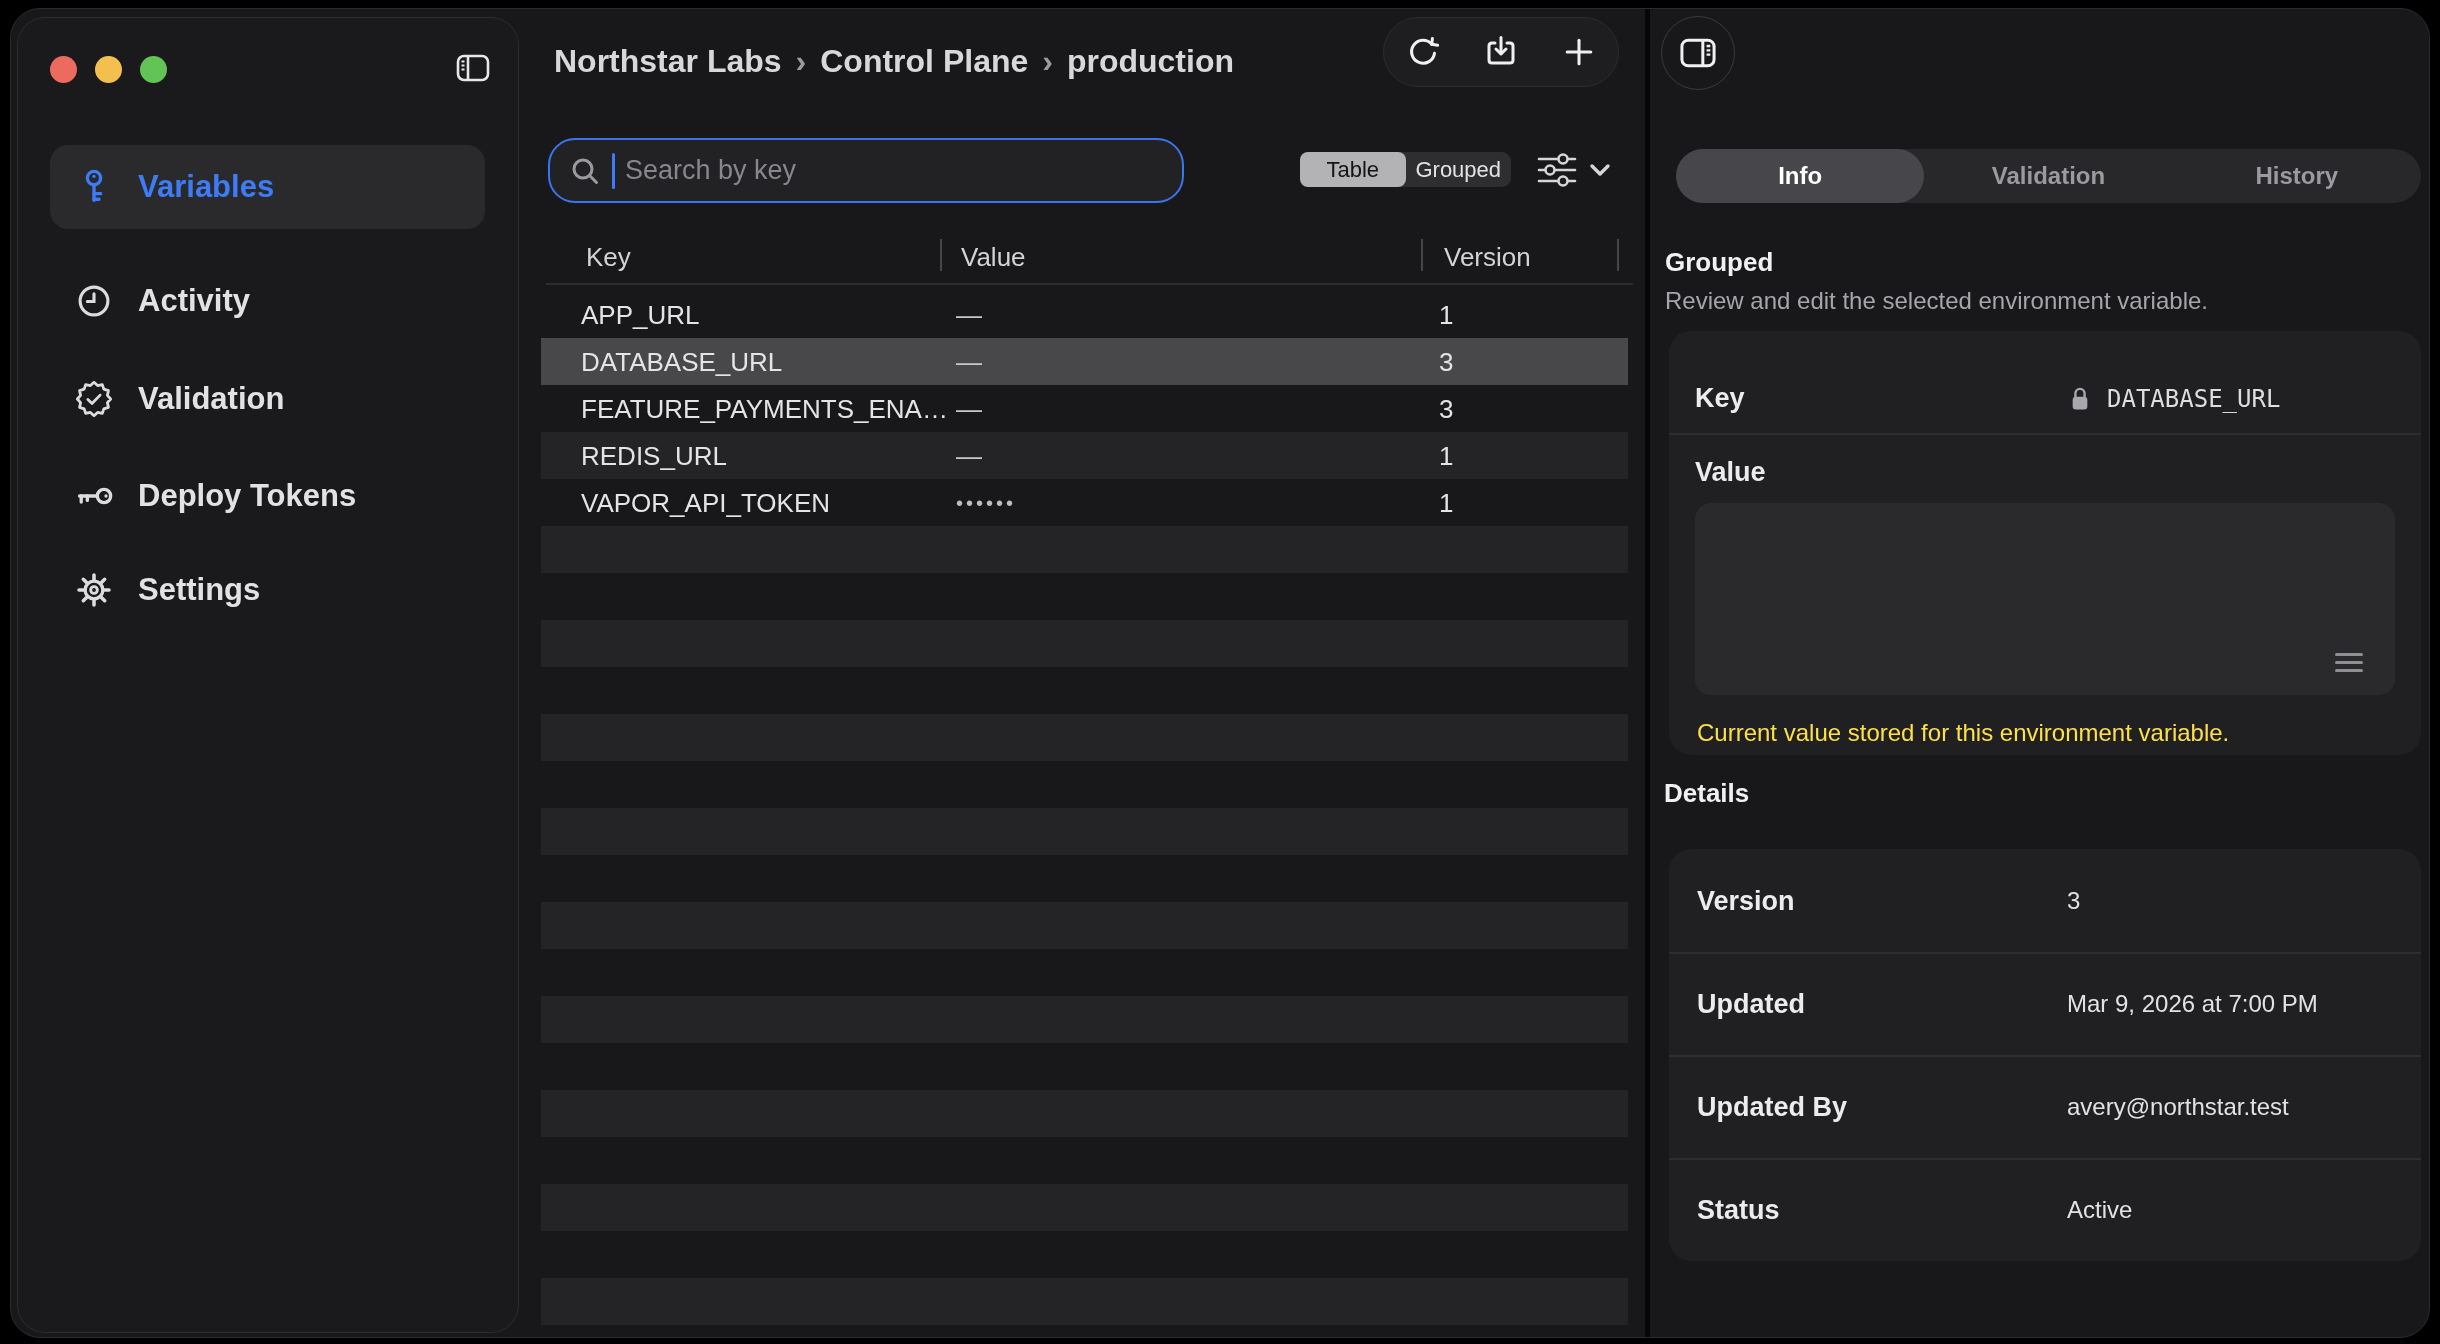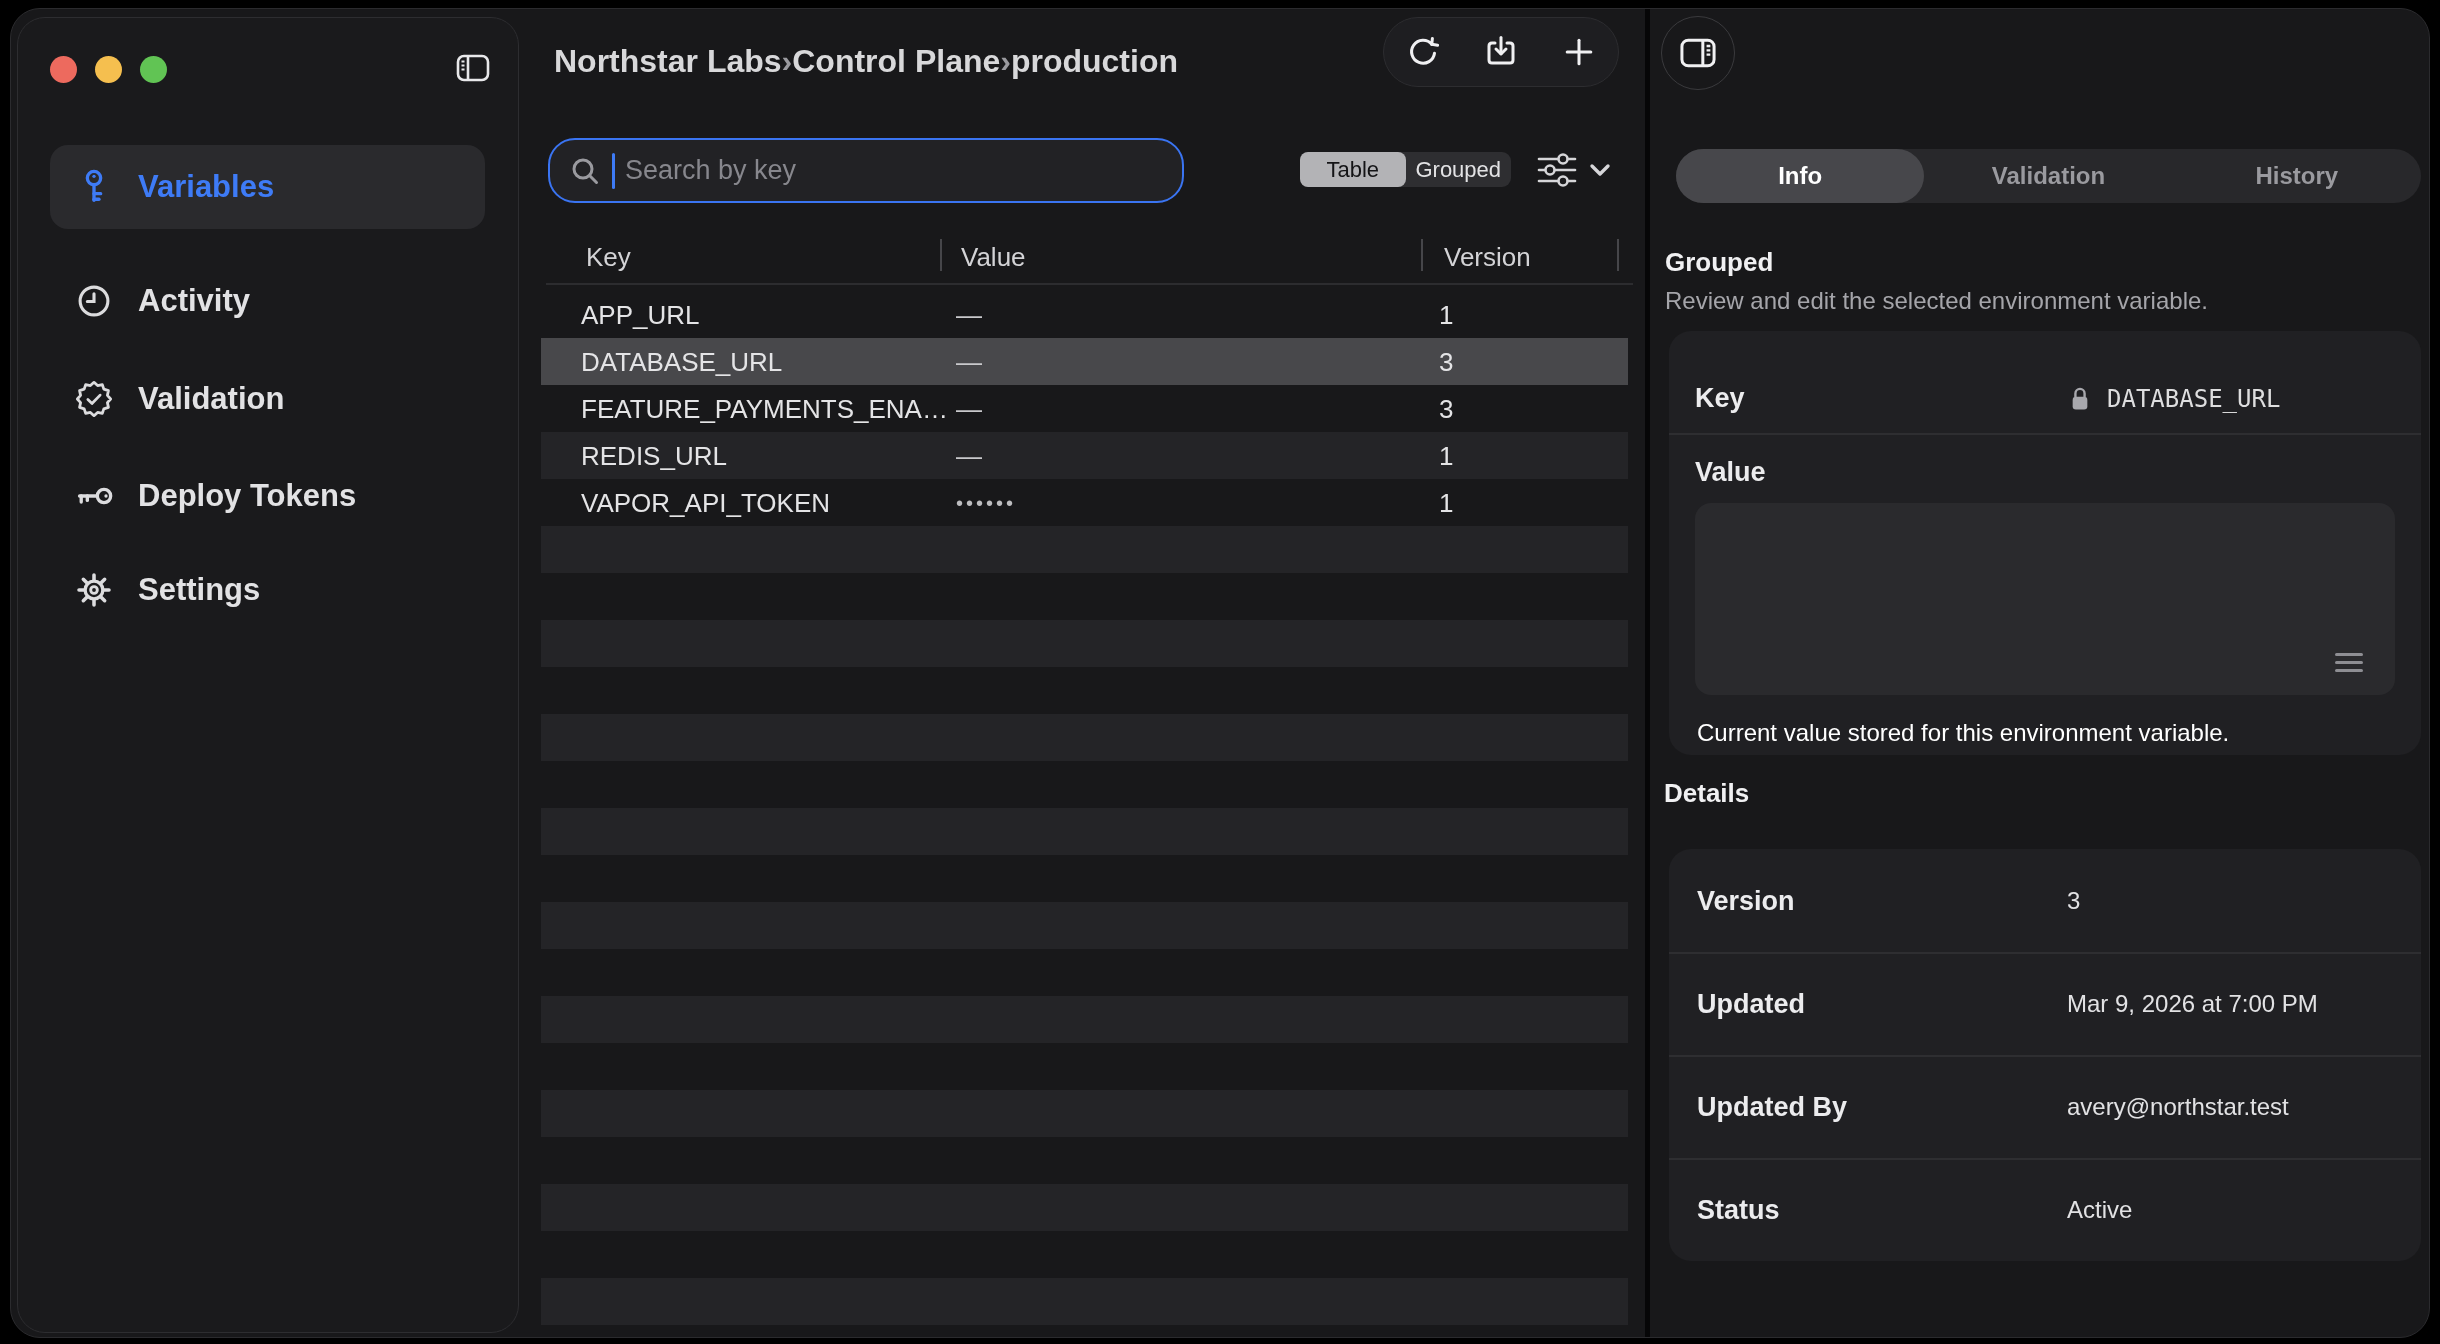--- a/index.html
+++ b/index.html
@@ -22,21 +22,21 @@
   .abs{position:absolute;}
 
   
   .sidebar-card{position:absolute;left:6px;top:8px;width:502px;height:1316px;background:var(--sidebar-bg);border:1px solid #2d2d30;border-radius:28px;}
   .tl{position:absolute;top:38px;width:27px;height:27px;border-radius:50%;}
   .nav-item{position:absolute;left:32px;width:435px;height:84px;display:flex;align-items:center;gap:22px;padding-left:22px;border-radius:18px;color:#e2e2e4;font-size:31px;font-weight:600;}
   .nav-item.sel{background:#2a2a2d;color:var(--accent);}
   .nav-icon{width:44px;display:flex;justify-content:center;}
 
   
-  .breadcrumb{position:absolute;left:543px;top:34px;font-size:32px;font-weight:700;color:#d8d8da;display:flex;align-items:flex-end;}
+  .breadcrumb{position:absolute;left:543px;top:34px;font-size:32px;font-weight:700;color:#d8d8da;display:flex;gap:14px;align-items:flex-end;}
   .crumb-sep{color:#9a9a9f;font-weight:600;}
   .toolbar{position:absolute;left:1372px;top:8px;width:236px;height:70px;border:1px solid #2d2d30;background:#1e1e21;border-radius:35px;display:flex;align-items:center;justify-content:space-around;}
   .tool-btn{width:60px;height:60px;display:flex;align-items:center;justify-content:center;border-radius:30px;}
 
   
   .search{position:absolute;left:537px;top:129px;width:636px;height:65px;background:#222225;border:2.5px solid #3a74f2;border-radius:27px;display:flex;align-items:center;padding:0 18px;gap:10px;}
   .search .ph{font-size:27px;color:#87878d;}
   .caret{width:3px;height:36px;background:var(--accent);border-radius:2px;}
   .seg{position:absolute;left:1289px;top:143px;width:211px;height:35px;background:#2e2e31;border-radius:9px;display:flex;}
   .seg-opt{flex:1;display:flex;align-items:center;justify-content:center;font-size:22px;font-weight:500;color:#e3e3e5;border-radius:8px;}
@@ -70,21 +70,21 @@
   .sec-desc{position:absolute;font-size:24px;color:#a5a5aa;}
   .card{position:absolute;left:1658px;width:752px;background:var(--card-bg);border-radius:22px;}
   .card1{top:322px;height:424px;}
   .card2{top:840px;height:412px;}
   .fieldlab{font-size:27px;font-weight:700;color:#ececee;}
   .card-div{position:absolute;left:0;width:752px;height:2px;background:var(--line);}
   .keyval{position:absolute;left:400px;display:flex;align-items:center;gap:16px;font-family:"DejaVu Sans Mono","Liberation Mono",monospace;font-size:24px;font-weight:500;color:#dededf;}
   .value-area{position:absolute;left:26px;top:172px;width:700px;height:192px;background:#2a2a2d;border:none;border-radius:16px;resize:none;outline:none;color:var(--txt);font-size:24px;padding:14px 18px;font-family:"DejaVu Sans Mono",monospace;}
   .grab{position:absolute;left:666px;top:322px;width:28px;display:flex;flex-direction:column;gap:5px;}
   .grab span{height:3px;background:#8e8e93;border-radius:2px;}
-  .helper{position:absolute;left:28px;top:388px;font-size:24px;color:#ffffff;}
+  .helper{position:absolute;left:28px;top:388px;font-size:24px;color:#fde047;}
   .drow{position:absolute;left:0;width:752px;height:103px;}
   .drow .lab{position:absolute;left:28px;top:50%;transform:translateY(-50%);font-size:27px;font-weight:700;color:#ececee;}
   .drow .val{position:absolute;left:398px;top:50%;transform:translateY(-50%);font-size:24px;font-weight:500;color:#e2e2e4;}
   svg{display:block;}
 </style>
 </head>
 <body>
 
 <div class="stage">
   <div class="window">

